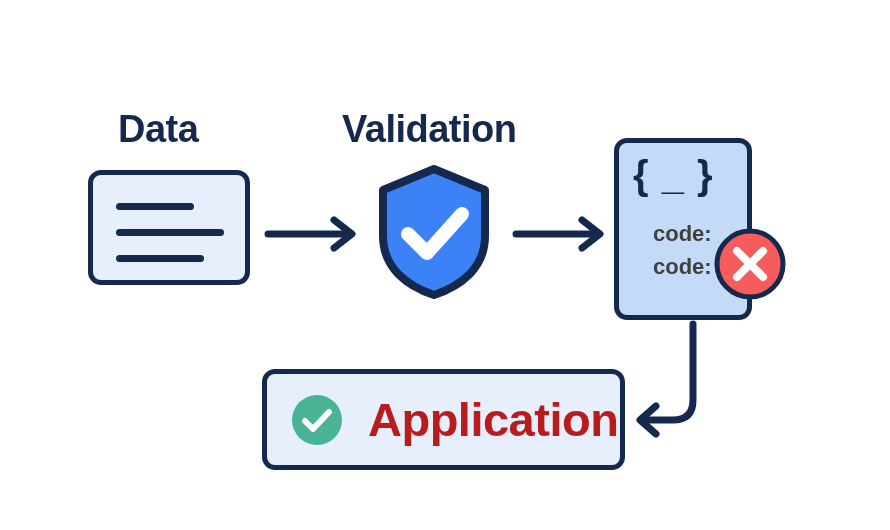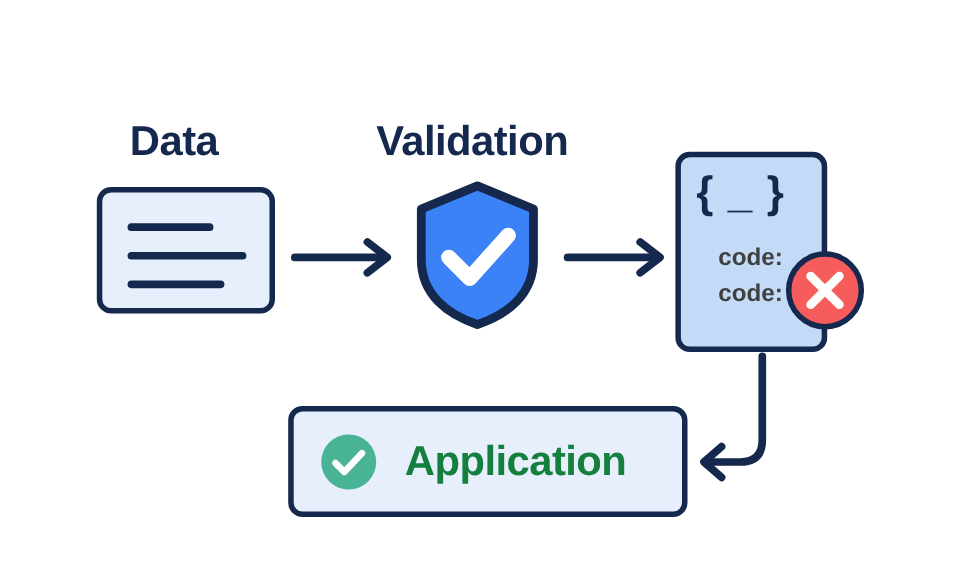--- a/index.html
+++ b/index.html
@@ -129,23 +129,23 @@
   #app-check-icon {
     margin-left: 24px;
     width: 52px;
     height: 52px;
     flex: none;
   }
   #app-label {
     margin-left: 25px;
     font-family: "Liberation Sans", sans-serif;
     font-weight: bold;
-    font-size: 38px;
-    line-height: 1;
-    color: #15803d;
+    font-size: 47px;
+    line-height: 1;
+    color: #b91c1c;
     letter-spacing: -0.5px;
     white-space: nowrap;
   }
 </style>
 </head>
 <body>
 
 <div id="canvas">
 
   <div class="stage-label" id="label-data">Data</div>

